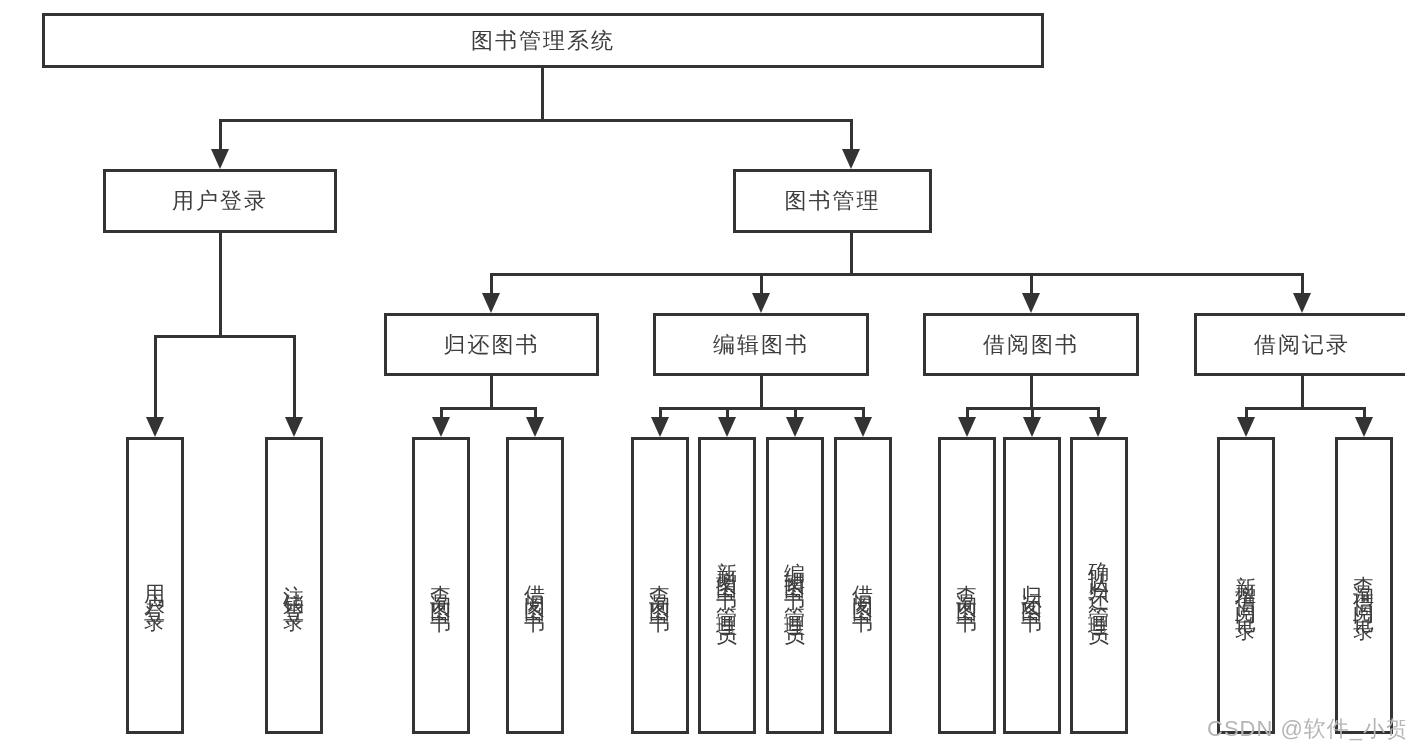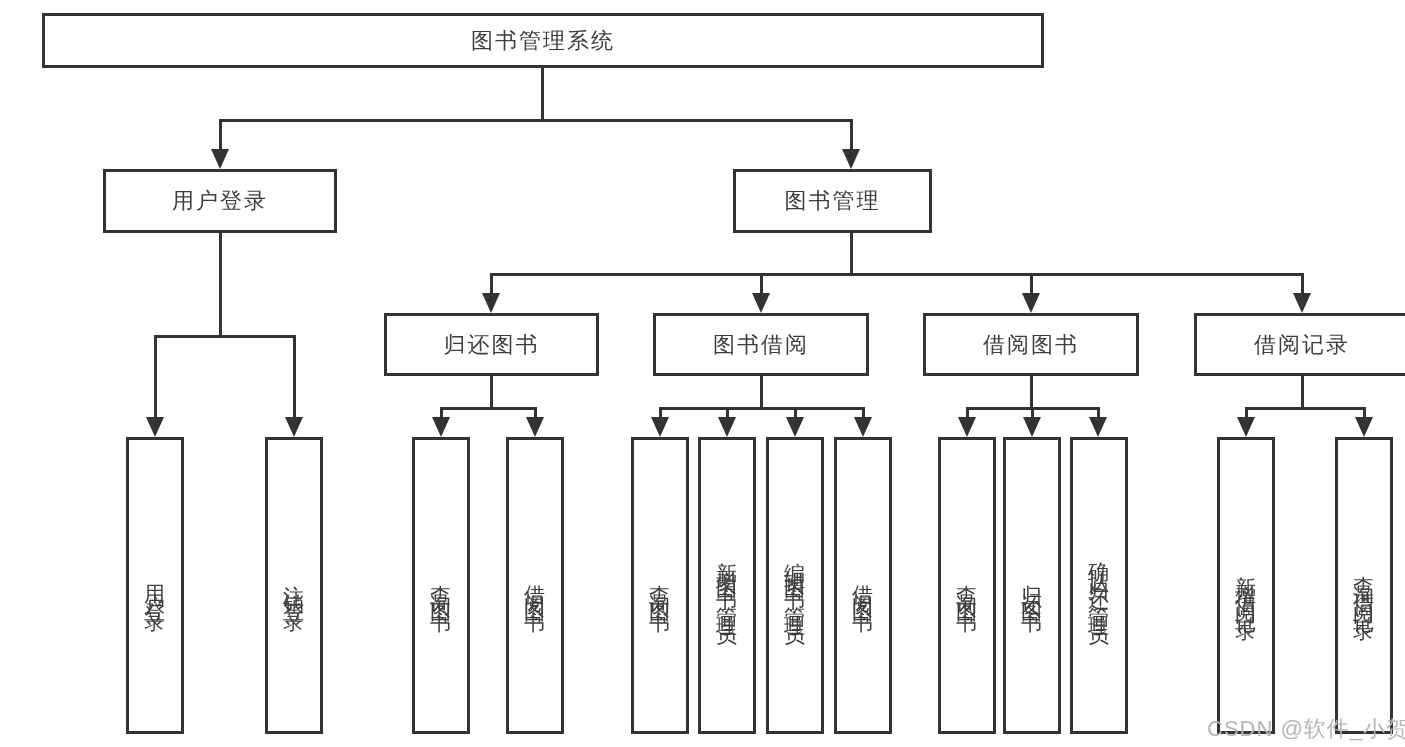--- a/index.html
+++ b/index.html
@@ -58,21 +58,21 @@
 <body>
 
 <div class="canvas">
 
   <div class="box" style="left:21px;top:13px;width:1002px;height:55px;">图书管理系统</div>
 
   <div class="box" style="left:82px;top:169px;width:234px;height:64px;">用户登录</div>
   <div class="box" style="left:712px;top:169px;width:199px;height:64px;">图书管理</div>
 
   <div class="box" style="left:363px;top:313px;width:215px;height:63px;">归还图书</div>
-  <div class="box" style="left:632px;top:313px;width:216px;height:63px;">图书借阅</div>
+  <div class="box" style="left:632px;top:313px;width:216px;height:63px;">编辑图书</div>
   <div class="box" style="left:902px;top:313px;width:216px;height:63px;">借阅图书</div>
   <div class="box" style="left:1173px;top:313px;width:216px;height:63px;">借阅记录</div>
 
   <div class="box leaf" style="left:105px;top:437px;width:58px;height:297px;">用户登录</div>
   <div class="box leaf" style="left:244px;top:437px;width:58px;height:297px;">注销登录</div>
 
   <div class="box leaf" style="left:391px;top:437px;width:58px;height:297px;">查询图书</div>
   <div class="box leaf" style="left:485px;top:437px;width:58px;height:297px;">借阅图书</div>
 
   <div class="box leaf" style="left:610px;top:437px;width:58px;height:297px;">查询图书</div>

